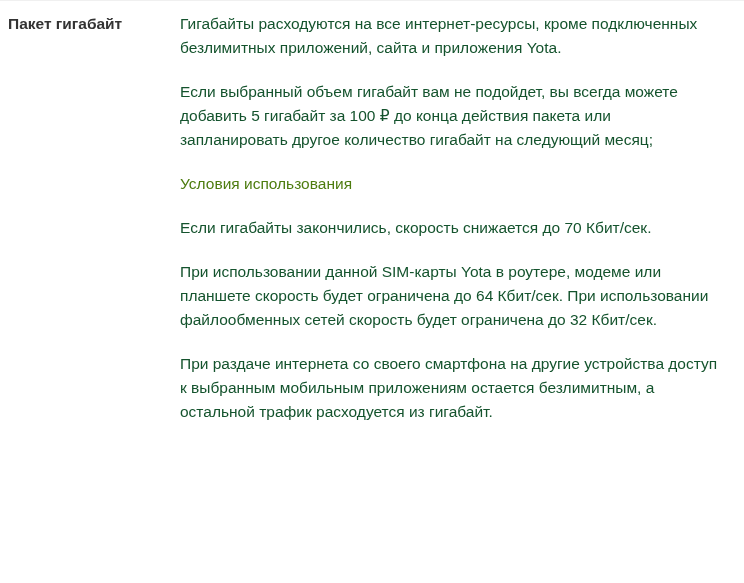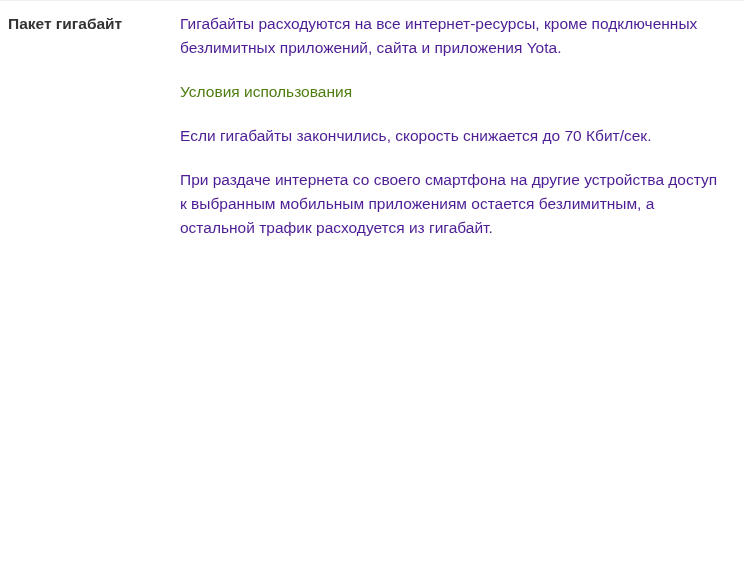--- a/index.html
+++ b/index.html
@@ -38,21 +38,21 @@
 
   .desc-col {
     flex: 1 1 auto;
     max-width: 548px;
     padding-right: 10px;
   }
 
   .desc-col p {
     font-size: 15.5px;
     line-height: 24px;
-    color: #4c1d95;
+    color: #14532d;
     margin: 0 0 20px 0;
   }
 
   .desc-col p.subheading {
     color: #4d7c0f;
   }
 
   .desc-col p:last-child {
     margin-bottom: 16px;
   }
@@ -63,25 +63,27 @@
 <div class="page">
   <div class="tariff-row">
 
     <div class="term-col">
       <div class="term-label">Пакет гигабайт</div>
     </div>
 
     <div class="desc-col">
       <p>Гигабайты расходуются на все интернет-ресурсы, кроме подключенных безлимитных приложений, сайта и приложения Yota.</p>
 
+      <p>Если выбранный объем гигабайт вам не подойдет, вы всегда можете добавить 5 гигабайт за 100 ₽ до конца действия пакета или запланировать другое количество гигабайт на следующий месяц;</p>
 
       <p class="subheading">Условия использования</p>
 
 
       <p>Если гигабайты закончились, скорость снижается до 70 Кбит/сек.</p>
 
 
+      <p>При использовании данной SIM-карты Yota в роутере, модеме или планшете скорость будет ограничена до 64 Кбит/сек. При использовании файлообменных сетей скорость будет ограничена до 32 Кбит/сек.</p>
 
       <p>При раздаче интернета со своего смартфона на другие устройства доступ к выбранным мобильным приложениям остается безлимитным, а остальной трафик расходуется из гигабайт.</p>
     </div>
 
   </div>
 </div>
 
 </body></html>

